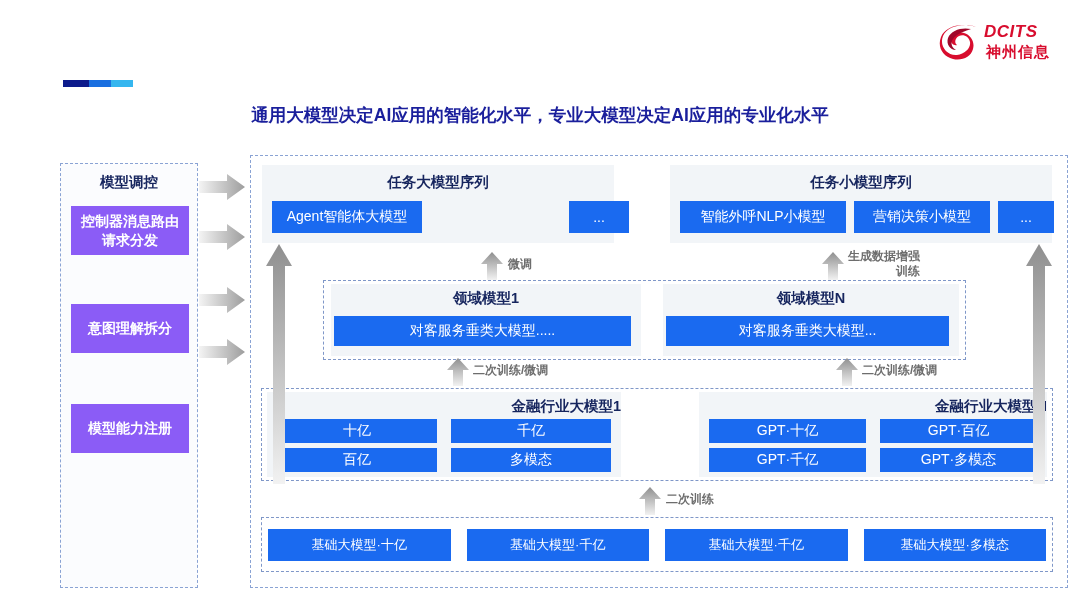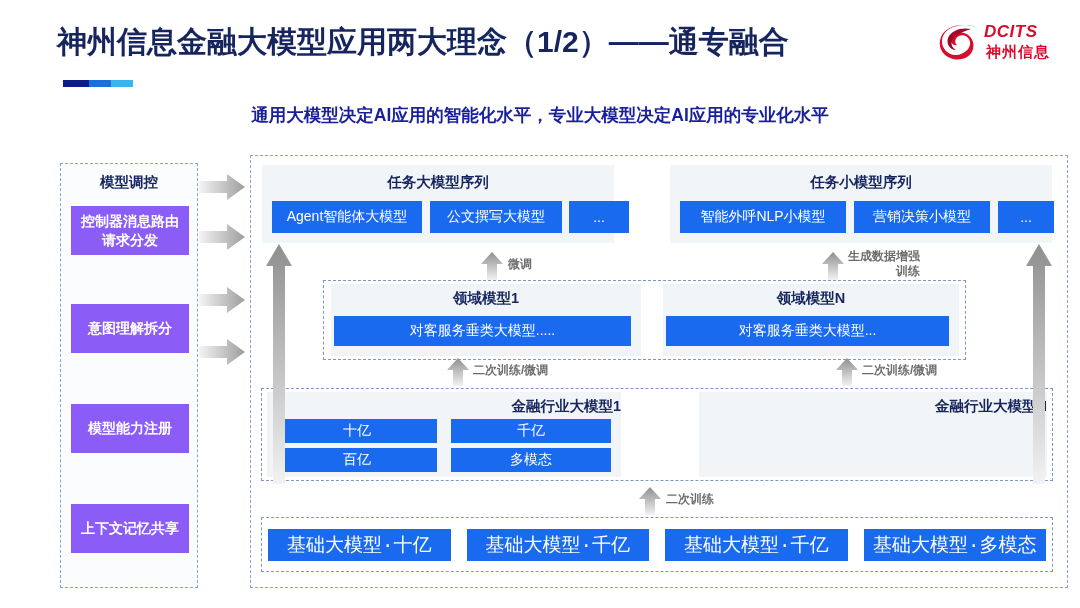--- a/index.html
+++ b/index.html
@@ -109,35 +109,34 @@
   .ind-chip { background:#1a6af0; color:#fff; font-size:14px; height:24px;
               display:flex; align-items:center; justify-content:center; }
 
   
   .base-band {
     position:absolute; left:261px; top:517px; width:792px; height:55px;
     border:1.2px dashed #7f97c8; background:#fff;
   }
   .base-grid { position:absolute; left:268px; top:529px; width:778px;
                display:grid; grid-template-columns:repeat(4,1fr); gap:0 16px; }
-  .base-chip { background:#1a6af0; color:#fff; font-size:19px; height:32px;
-               display:flex; align-items:center; justify-content:center; white-space:nowrap;font-family:Liberation Mono, monospace; }
+  .base-chip { background:#1a6af0; color:#fff; font-size:13px; height:32px;
+               display:flex; align-items:center; justify-content:center; white-space:nowrap; }
 
   
   .uparrow { position:absolute; }
   .arrow-label { position:absolute; font-size:12px; color:#6d6d6d; font-weight:bold;
                  white-space:nowrap; line-height:1.25; }
   .arrow-label.two { text-align:right; }
 </style>
 </head>
 <body>
 
 <div class="slide">
 
-  <div class="title">神州信息金融大模型应用两大理念（1/2）——通专融合</div>
 
   <div class="accent-bar">
     <span class="acc1"></span>
     <span class="acc2"></span>
     <span class="acc3"></span>
   </div>
 
   <div class="subtitle">通用大模型决定AI应用的智能化水平，专业大模型决定AI应用的专业化水平</div>
 
   <div class="logo">
@@ -147,21 +146,20 @@
     </svg>
     <div class="logo-en">DCITS</div>
     <div class="logo-cn">神州信息</div>
   </div>
 
   <div class="ctrl-panel">
     <div class="ctrl-title">模型调控</div>
     <div class="ctrl-box cb1">控制器消息路由请求分发</div>
     <div class="ctrl-box cb2">意图理解拆分</div>
     <div class="ctrl-box cb3">模型能力注册</div>
-    <div class="ctrl-box cb4">上下文记忆共享</div>
   </div>
 
   <svg class="garrow-r" style="left:199px; top:174px;" viewBox="0 0 46 26">
     <defs>
         <linearGradient id="gr1" x1="0" y1="0" x2="1" y2="0">
       <stop offset="0" stop-color="#f4f4f4"></stop>
           <stop offset="1" stop-color="#9d9d9d"></stop>
         </linearGradient>
       </defs>
     <path d="M0 7 L28 7 L28 0 L46 13 L28 26 L28 19 L0 19 Z" fill="url(#gr1)"></path>
@@ -174,21 +172,20 @@
   </svg>
   <svg class="garrow-r" style="left:199px; top:339px;" viewBox="0 0 46 26">
     <path d="M0 7 L28 7 L28 0 L46 13 L28 26 L28 19 L0 19 Z" fill="url(#gr1)"></path>
   </svg>
 
   <div class="main-box"></div>
 
   <div class="seq-panel seq-left">
     <div class="seq-title">任务大模型序列</div>
     <div class="chip" style="left:10px; width:150px;">Agent智能体大模型</div>
-    <div class="chip" style="left:168px; width:132px;">公文撰写大模型</div>
     <div class="chip" style="left:307px; width:60px;">...</div>
   </div>
 
   <div class="seq-panel seq-right">
     <div class="seq-title">任务小模型序列</div>
     <div class="chip" style="left:10px; width:166px;">智能外呼NLP小模型</div>
     <div class="chip" style="left:184px; width:136px;">营销决策小模型</div>
     <div class="chip" style="left:328px; width:56px;">...</div>
   </div>
 
@@ -211,20 +208,26 @@
     <div class="ind-grid">
       <div class="ind-chip">十亿</div>
       <div class="ind-chip">千亿</div>
       <div class="ind-chip">百亿</div>
       <div class="ind-chip">多模态</div>
     </div>
   </div>
 
   <div class="ind-cell ic-right">
     <div class="ind-title">金融行业大模型N</div>
+    <div class="ind-grid">
+      <div class="ind-chip">GPT·十亿</div>
+      <div class="ind-chip">GPT·百亿</div>
+      <div class="ind-chip">GPT·千亿</div>
+      <div class="ind-chip">GPT·多模态</div>
+    </div>
   </div>
 
   <div class="base-band"></div>
   <div class="base-grid">
     <div class="base-chip">基础大模型·十亿</div>
     <div class="base-chip">基础大模型·千亿</div>
     <div class="base-chip">基础大模型·千亿</div>
     <div class="base-chip">基础大模型·多模态</div>
   </div>
 

